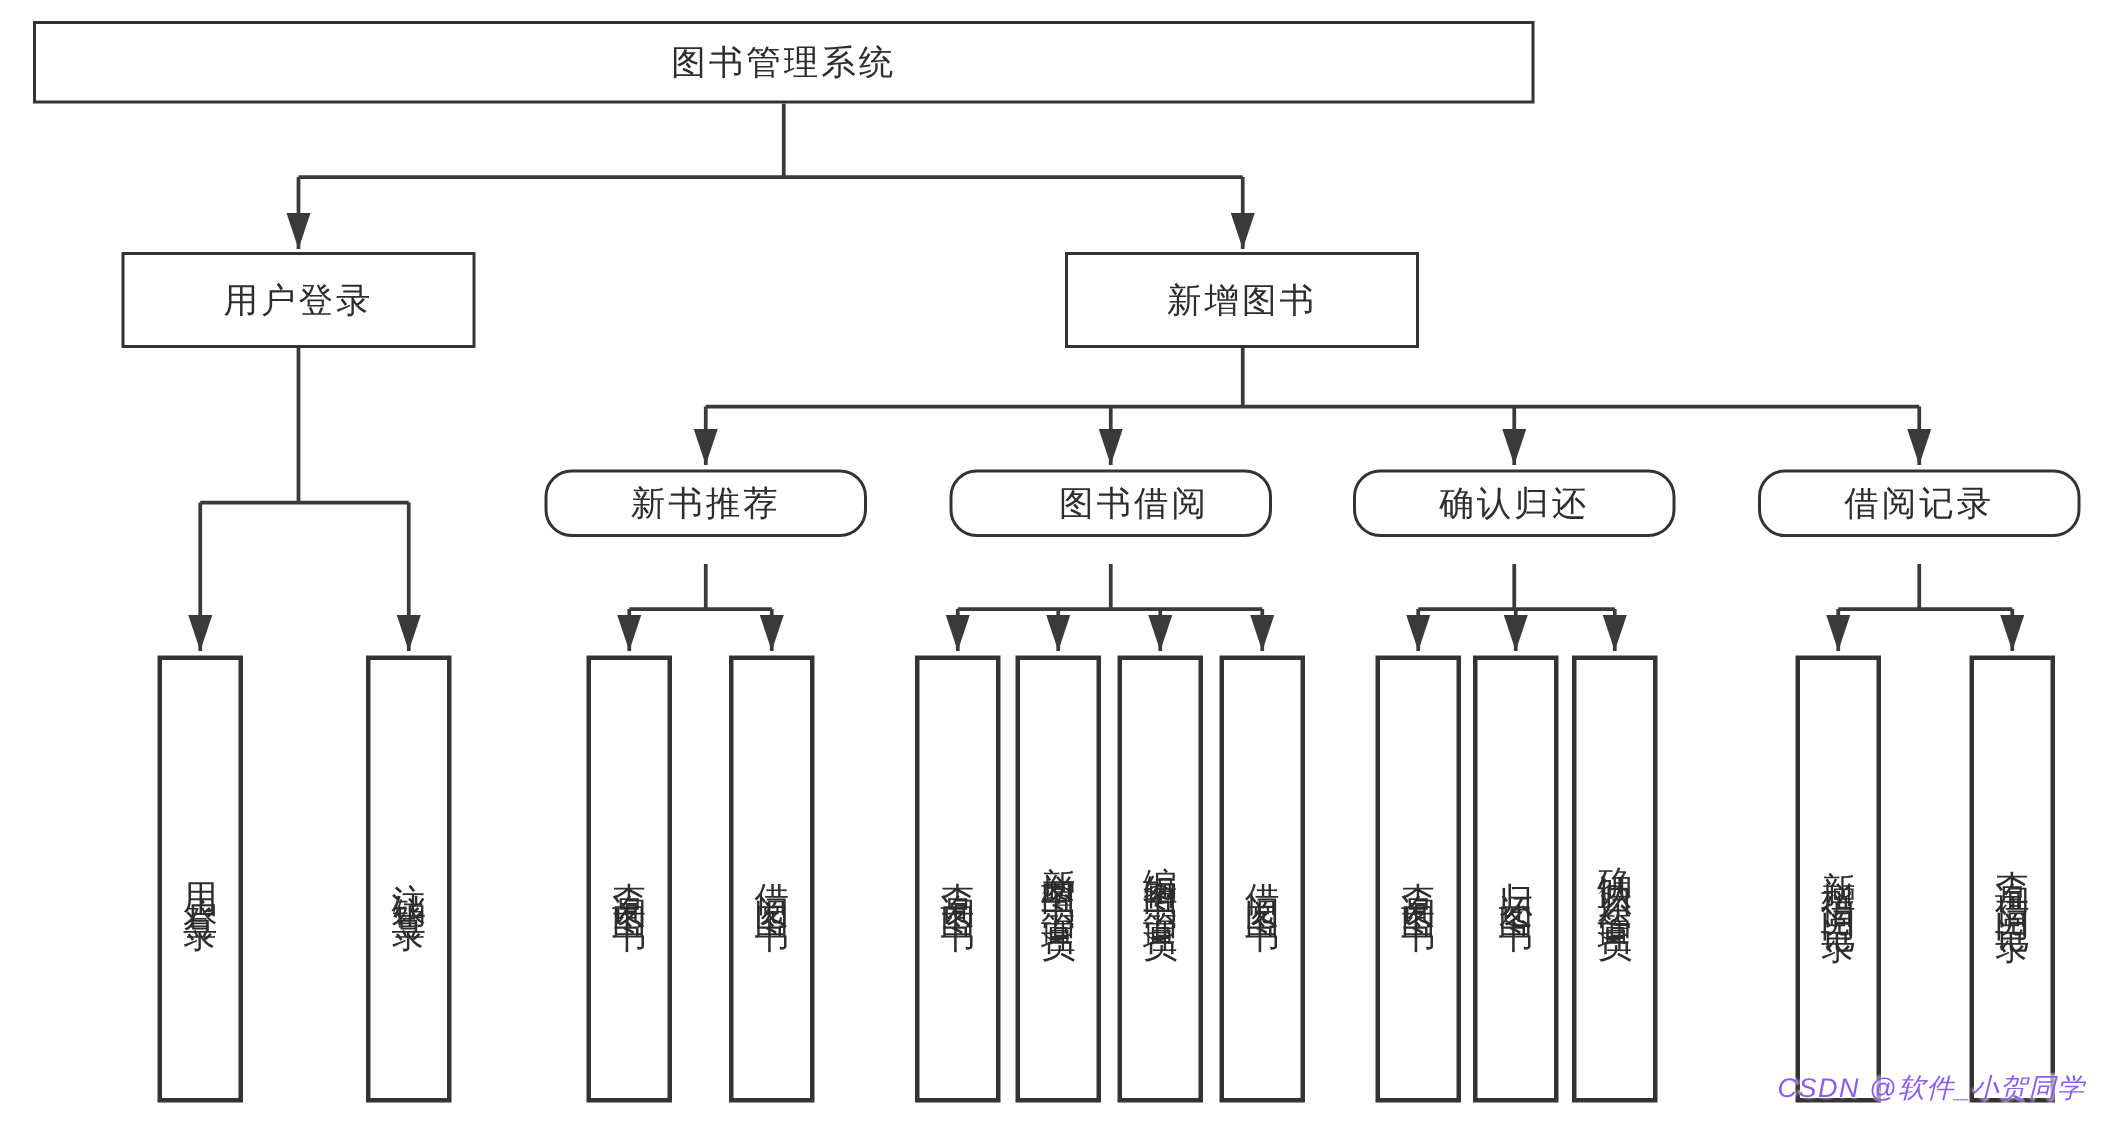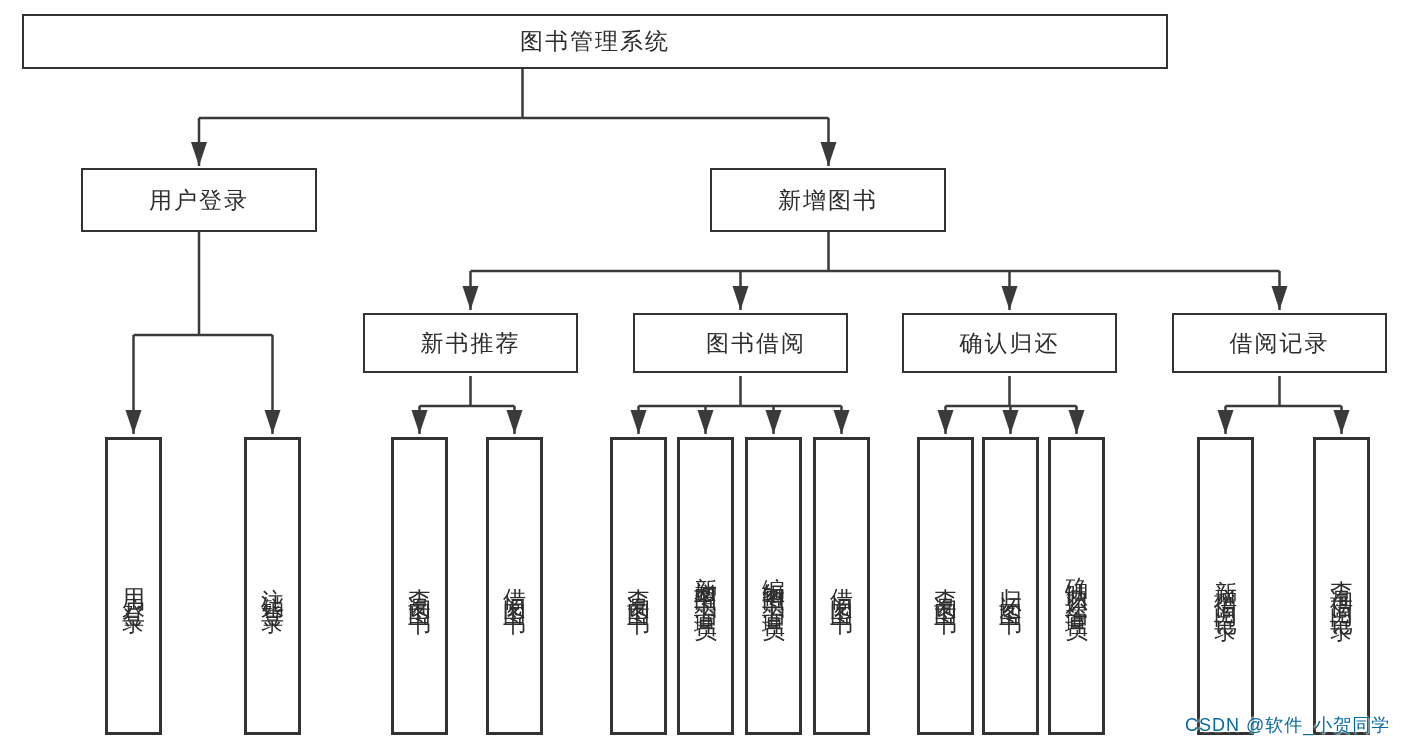--- a/index.html
+++ b/index.html
@@ -24,46 +24,47 @@
     border: 2px solid #333333;
     color: #2d2d2d;
     display: flex;
     align-items: center;
     justify-content: center;
     font-size: 23px;
     letter-spacing: 2px;
     white-space: nowrap;
     z-index: 2;
   }
-  .root-box   { left: 22px;  top: 14px;  width: 1146px; height: 55px; }
+  .root-box   { left: 22px;  top: 14px;  width: 1001px; height: 55px; }
   .branch-box { top: 168px; width: 236px; height: 64px; }
-  .sec-box    { top: 313px; width: 215px; height: 60px; }
+  .sec-box    { top: 313px; width: 215px; height: 45px; border-radius: 18px; }
   .leaf-box {
     top: 437px;
     width: 57px;
     height: 298px;
     border-width: 3px;
     writing-mode: vertical-rl;
     text-orientation: mixed;
     letter-spacing: 8px;
     font-size: 23px;
     white-space: normal;
     line-height: 1;
   }
   .leaf-box.long { letter-spacing: 6px; }
   #watermark {
     position: absolute;
     left: 1185px;
     top: 713px;
     font-size: 18px;
     letter-spacing: 1px;
-    color: #0369a1;
+    color: #8b5cf6;
     z-index: 5;
     text-shadow: 1px 1px 2px #ffffff, -1px -1px 2px #ffffff;
     white-space: nowrap;
+    font-style: italic;
   }
 </style>
 </head>
 <body>
 
 <div id="stage">
 
   <svg id="wires" viewBox="0 0 1405 747" xmlns="http://www.w3.org/2000/svg">
     <defs>
       <marker id="arw" viewBox="0 0 26 18" refX="25" refY="9" markerWidth="26" markerHeight="18" markerUnits="userSpaceOnUse" orient="auto">

